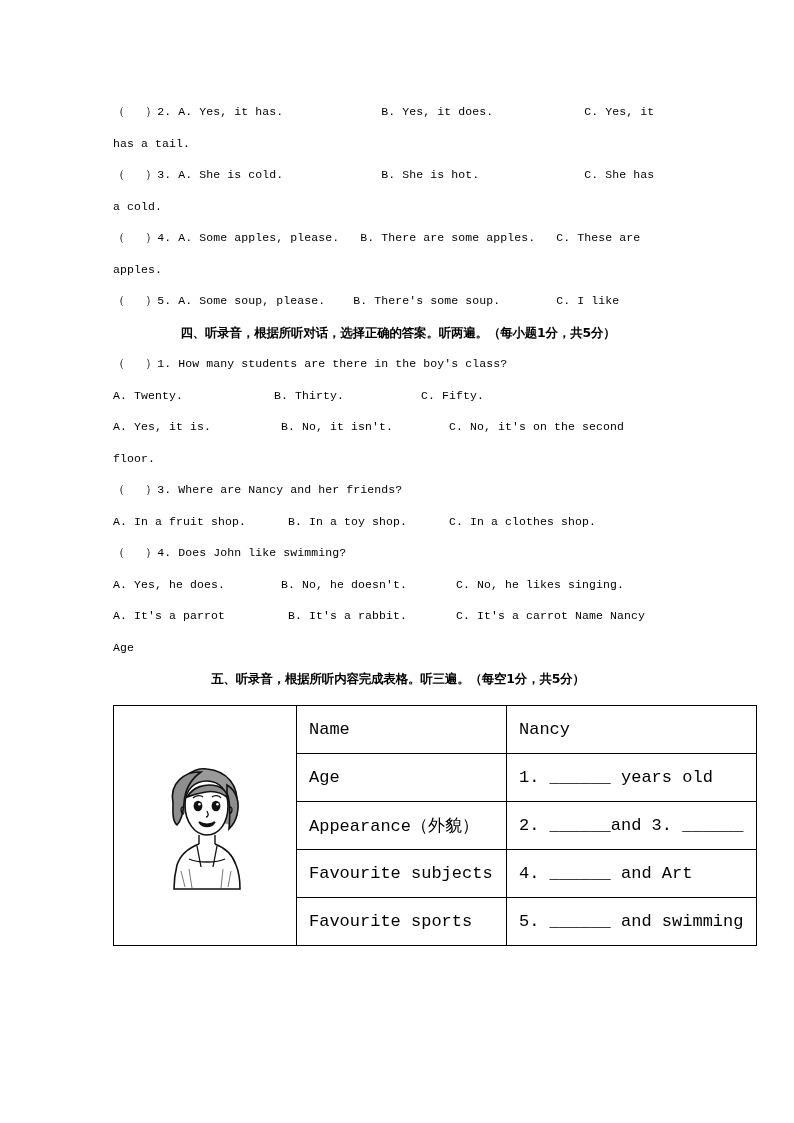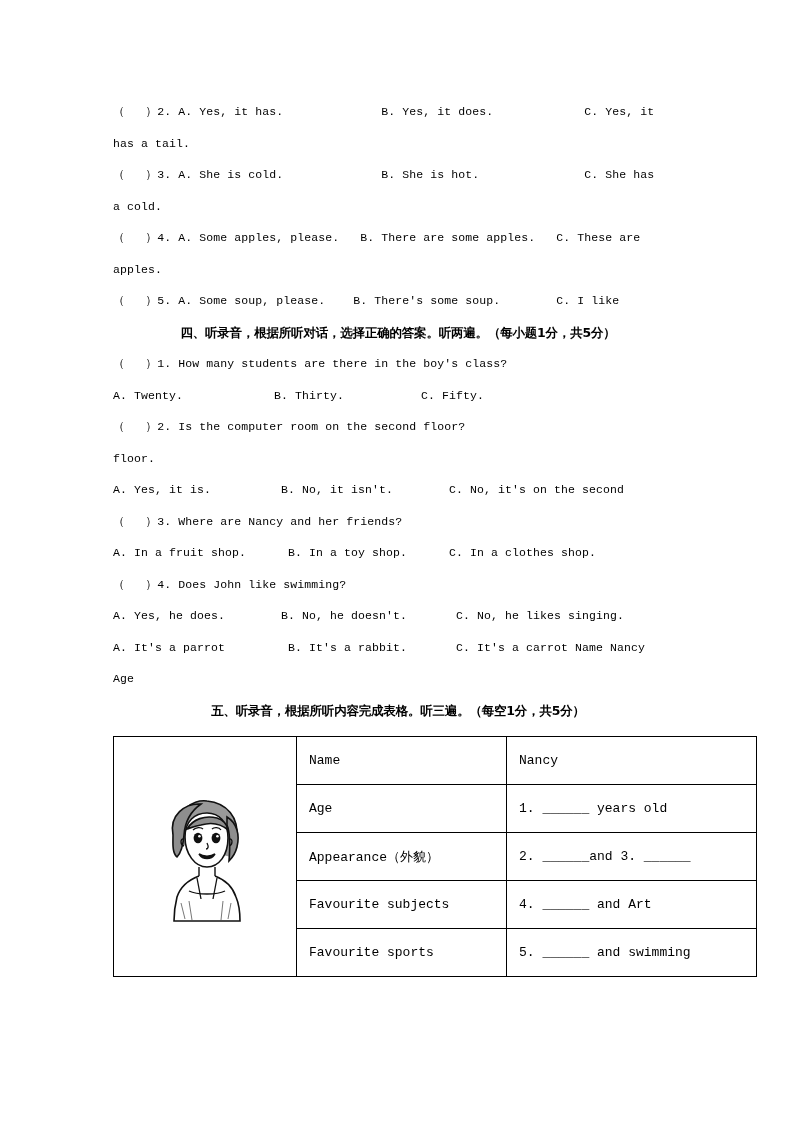--- a/index.html
+++ b/index.html
@@ -51,21 +51,21 @@
     width: 570px;
   }
   table.grid {
     border-collapse: collapse;
     width: 570px;
     table-layout: fixed;
   }
   table.grid td {
     border: 1px solid #000;
     font-family: "Liberation Mono", monospace;
-    font-size: 13px;
+    font-size: 17px;
     padding: 10px 12px;
     vertical-align: middle;
     height: 27px;
   }
   td.pic-cell {
     width: 158px;
     text-align: center;
     vertical-align: middle;
     padding: 4px;
   }
@@ -90,23 +90,22 @@
       <div class="qline">a cold.</div>
       <div class="qline">（   ）4. A. Some apples, please.   B. There are some apples.   C. These are</div>
       <div class="qline">apples.</div>
       <div class="qline">（   ）5. A. Some soup, please.    B. There's some soup.        C. I like</div>
     </div>
 
     <div class="section-head">四、听录音，根据所听对话，选择正确的答案。听两遍。（每小题1分，共5分）</div>
     <div>
       <div class="qline">（   ）1. How many students are there in the boy's class?</div>
       <div class="qline">A. Twenty.             B. Thirty.           C. Fifty.</div>
-      <div class="qline">（   ）2. Is the computer room on the second floor?</div>
+      <div class="qline">A. Yes, it is.          B. No, it isn't.        C. No, it's on the second</div>
       <div class="qline">floor.</div>
-      <div class="qline">A. Yes, it is.          B. No, it isn't.        C. No, it's on the second</div>
       <div class="qline">（   ）3. Where are Nancy and her friends?</div>
       <div class="qline">A. In a fruit shop.      B. In a toy shop.      C. In a clothes shop.</div>
       <div class="qline">（   ）4. Does John like swimming?</div>
       <div class="qline">A. Yes, he does.        B. No, he doesn't.       C. No, he likes singing.</div>
       <div class="qline">A. It's a parrot         B. It's a rabbit.       C. It's a carrot Name Nancy</div>
       <div class="qline">Age</div>
     </div>
 
     <div class="section-head">五、听录音，根据所听内容完成表格。听三遍。（每空1分，共5分）</div>
 

